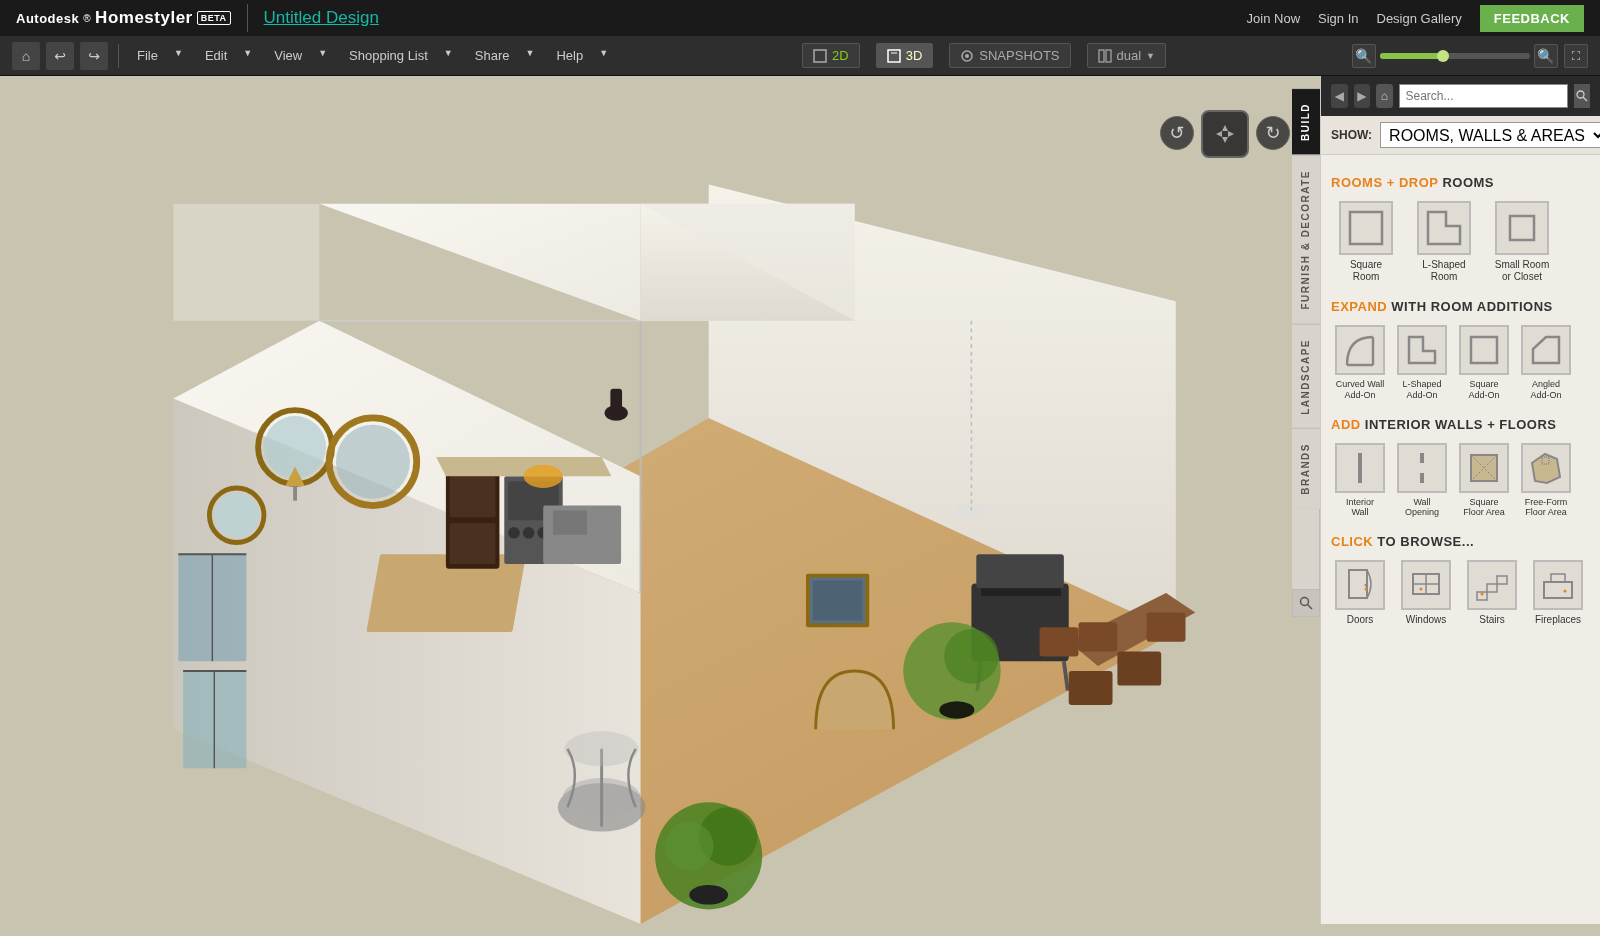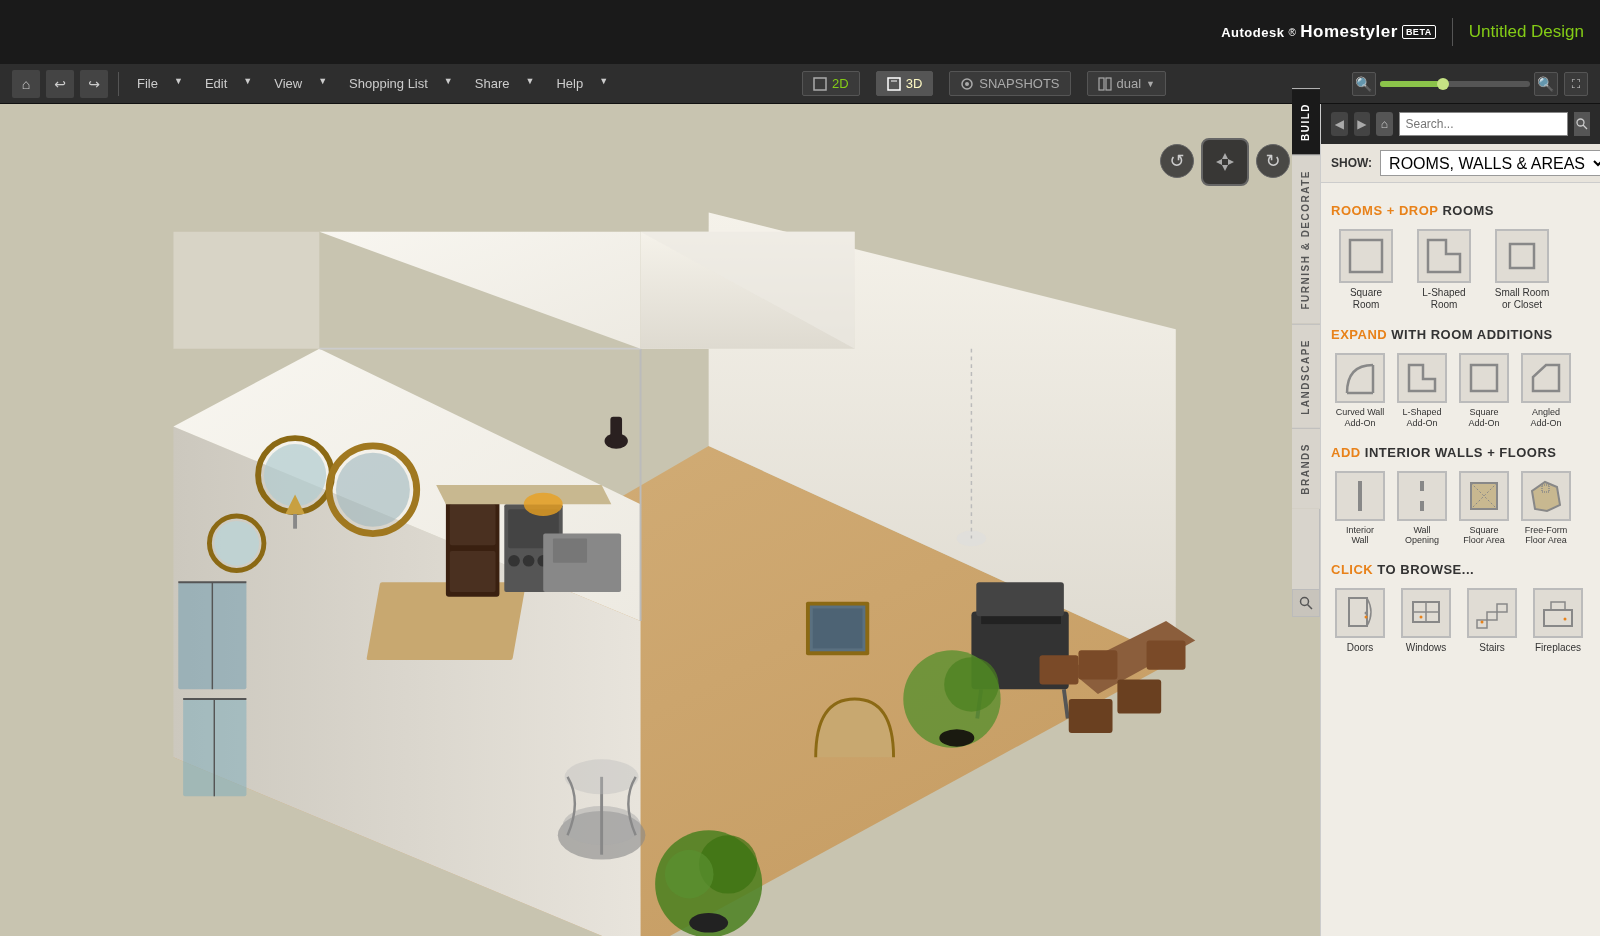--- a/index.html
+++ b/index.html
@@ -1,30 +1,30 @@
 <!DOCTYPE html>
 <html><head>
   <meta charset="utf-8">
   <style>
     * { margin: 0; padding: 0; box-sizing: border-box; }
     body { width: 1600px; height: 936px; overflow: hidden; font-family: Arial, sans-serif; background: #c8c4b0; }
 
     
     #top-bar {
-      width: 100%; height: 64px; background: #1a1a1a;
-      display: flex; align-items: center; justify-content: flex-end;
+      width: 100%; height: 36px; background: #1a1a1a;
+      display: flex; align-items: center; justify-content: space-between;
       padding: 16px 16px;
     }
     #top-bar-left { display: flex; align-items: center; gap: 16px; }
     #app-logo { color: #fff; font-size: 15px; font-weight: bold; letter-spacing: 0.5px; display: flex; align-items: center; gap: 4px; }
     #app-logo .autodesk { color: #fff; font-size: 13px; }
     #app-logo .homestyler { color: #fff; font-size: 17px; font-weight: bold; }
     #app-logo .beta { color: #fff; font-size: 9px; border: 1px solid #fff; padding: 1px 3px; border-radius: 2px; vertical-align: super; }
     #divider-line { width: 1px; height: 28px; background: #555; }
-    #design-title { color: #84cc16; font-size: 17px; font-weight: normal; }
+    #design-title { color: #14b8a6; font-size: 17px; font-weight: normal; text-decoration: underline; }
     #top-bar-right { display: flex; align-items: center; gap: 18px; }
     .top-nav-link { color: #ccc; font-size: 13px; text-decoration: none; cursor: pointer; }
     #feedback-btn {
       background: #6ab04c; color: #fff; font-size: 13px; font-weight: bold;
       padding: 6px 14px; border: none; cursor: pointer; letter-spacing: 0.5px;
     }
 
     
     #toolbar {
       width: 100%; height: 40px; background: #2e2e2e;
@@ -206,20 +206,26 @@
 <div id="top-bar">
   <div id="top-bar-left">
     <div id="app-logo">
       <span class="autodesk">Autodesk</span>
       <span style="color:#fff;font-size:10px;vertical-align:super;font-weight:normal;">®</span>
       <span class="homestyler">Homestyler</span>
       <span class="beta">BETA</span>
     </div>
     <div id="divider-line"></div>
     <div id="design-title">Untitled Design</div>
+  </div>
+  <div id="top-bar-right">
+    <span class="top-nav-link">Join Now</span>
+    <span class="top-nav-link">Sign In</span>
+    <span class="top-nav-link">Design Gallery</span>
+    <button id="feedback-btn">FEEDBACK</button>
   </div>
 </div>
 
 <div id="toolbar">
   <div id="toolbar-left">
     <button class="toolbar-icon-btn">⌂</button>
     <button class="toolbar-icon-btn">↩</button>
     <button class="toolbar-icon-btn">↪</button>
     <div class="toolbar-sep"></div>
     <div class="menu-item">

